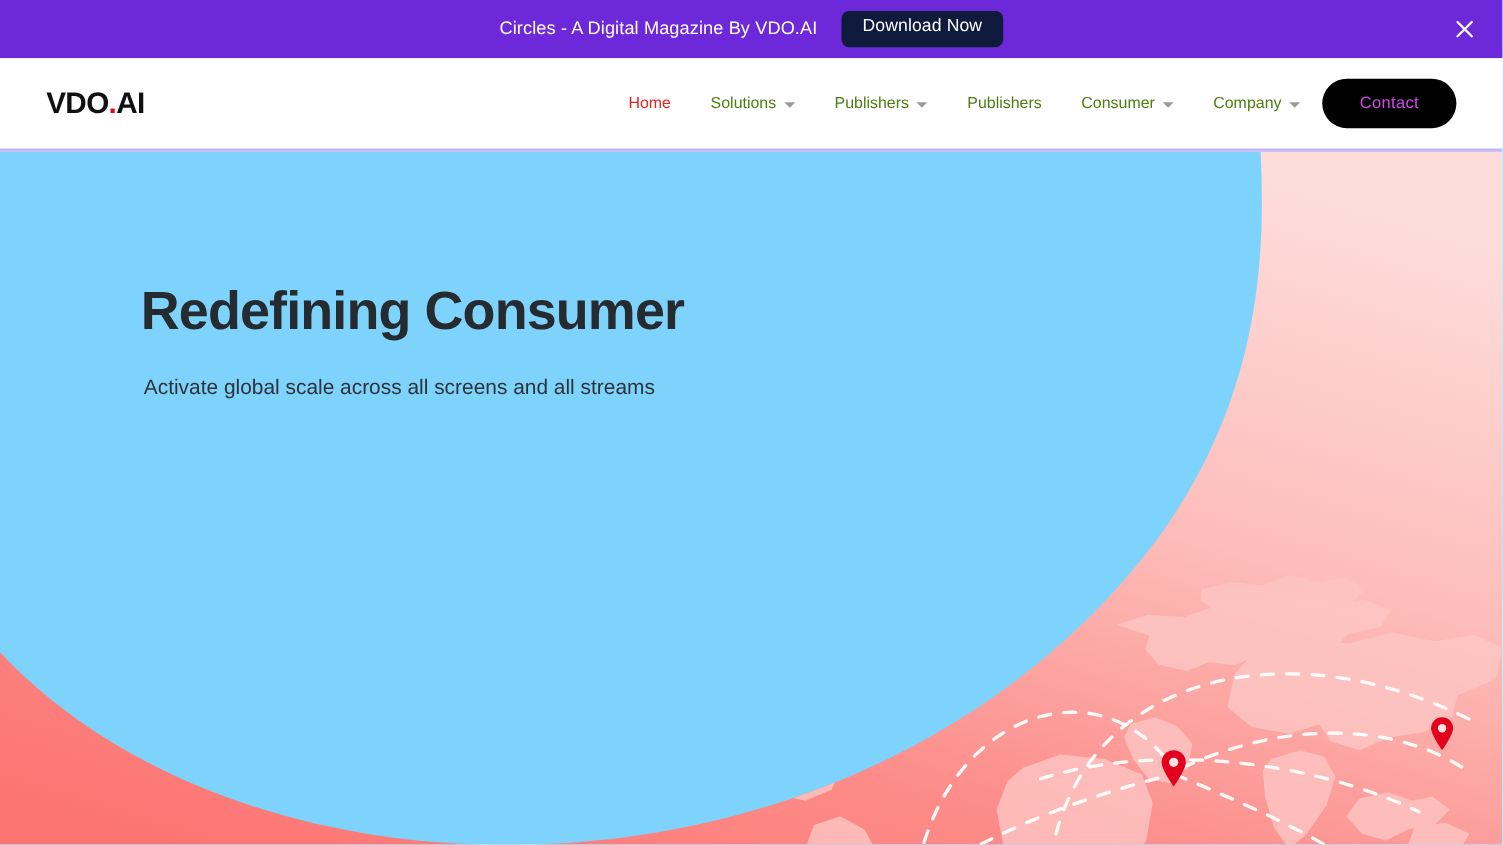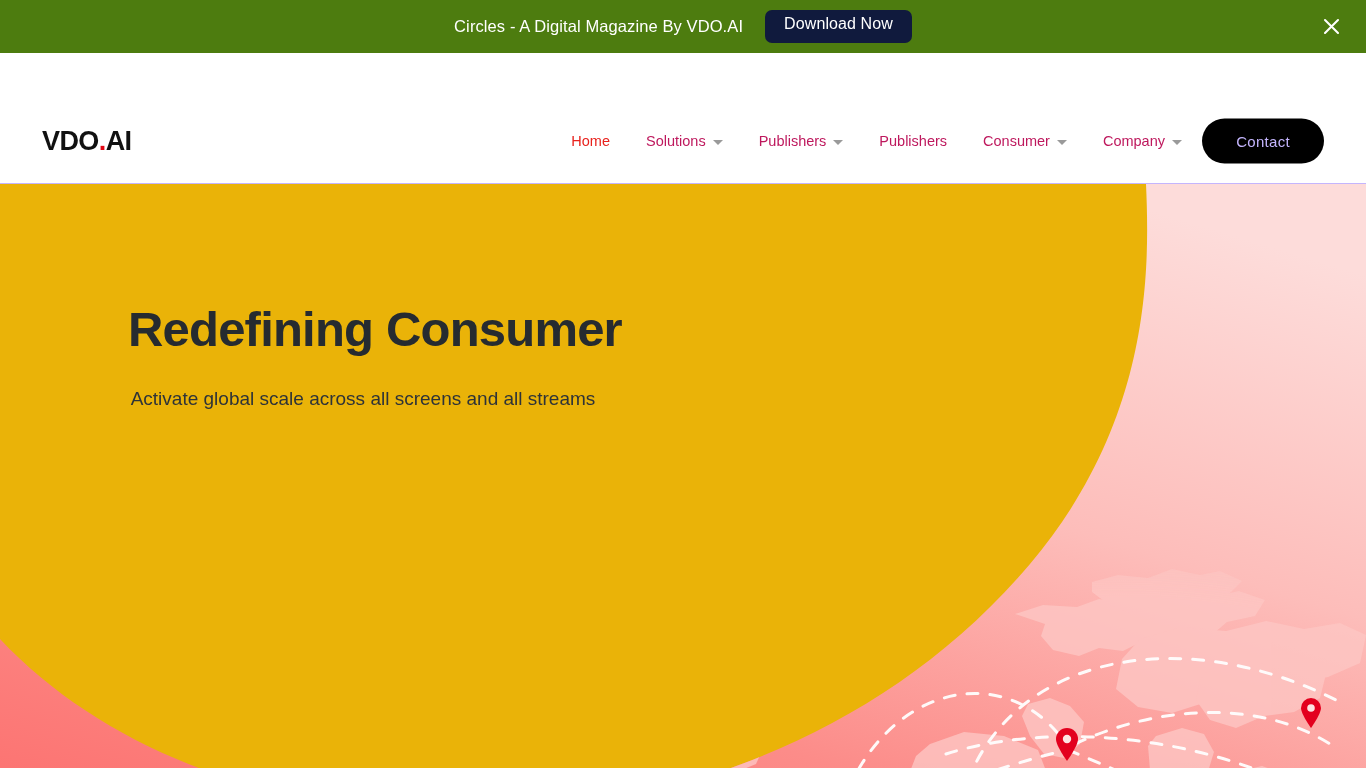--- a/index.html
+++ b/index.html
@@ -10,21 +10,21 @@
     background:#ffffff;
     font-family:"Liberation Sans", sans-serif;
     -webkit-font-smoothing:antialiased;
   }
 
   
   .promo-banner {
     position:relative;
     width:100%;
     height:53px;
-    background:#4d7c0f;
+    background:#6d28d9;
     display:flex;
     align-items:center;
     justify-content:center;
     gap:22px;
   }
   .promo-text {
     color:#ffffff;
     font-size:16.5px;
     font-weight:400;
     letter-spacing:0.1px;
@@ -53,25 +53,24 @@
     cursor:pointer;
   }
   .promo-close svg { display:block; }
 
   
   .navbar {
     position:relative;
     width:100%;
     height:85px;
     background:#ffffff;
-    border-bottom:1px solid #c4b5fd;
+    border-bottom:3px solid #c4b5fd;
     display:flex;
     align-items:center;
     z-index:30;
-    margin-top:46px;
   }
   .logo {
     position:absolute;
     left:42px;
     top:50%;
     transform:translateY(-50%);
     font-size:27px;
     font-weight:bold;
     letter-spacing:-0.6px;
     color:#111111;
@@ -88,55 +87,55 @@
     display:flex;
     align-items:flex-start;
     gap:0px;
   }
   .nav-item {
     display:flex;
     align-items:center;
     gap:7px;
     padding:6px 18px;
     font-size:14.5px;
-    color:#be185d;
+    color:#4d7c0f;
     cursor:pointer;
     white-space:nowrap;
   }
   .nav-item.active { color:#e8221d; }
   .caret {
     width:0; height:0;
     border-left:5px solid transparent;
     border-right:5px solid transparent;
     border-top:5.5px solid #9a9a9a;
     margin-top:2px;
   }
   .contact-btn {
     position:absolute;
     right:42px;
     top:50%;
     transform:translateY(-50%);
     background:#000000;
-    color:#c4b5fd;
+    color:#d946ef;
     border:none;
     border-radius:26px;
     padding:14px 34px;
     font-family:"Liberation Sans", sans-serif;
     font-size:15px;
     letter-spacing:0.3px;
     cursor:pointer;
     white-space:nowrap;
   }
 
   
   .hero {
     position:relative;
     width:100%;
     height:630px;
-    background:#eab308;
+    background:#7dd3fc;
     overflow:hidden;
   }
   .hero-bg {
     position:absolute;
     inset:0;
     width:100%;
     height:100%;
   }
   .hero-content {
     position:absolute;

